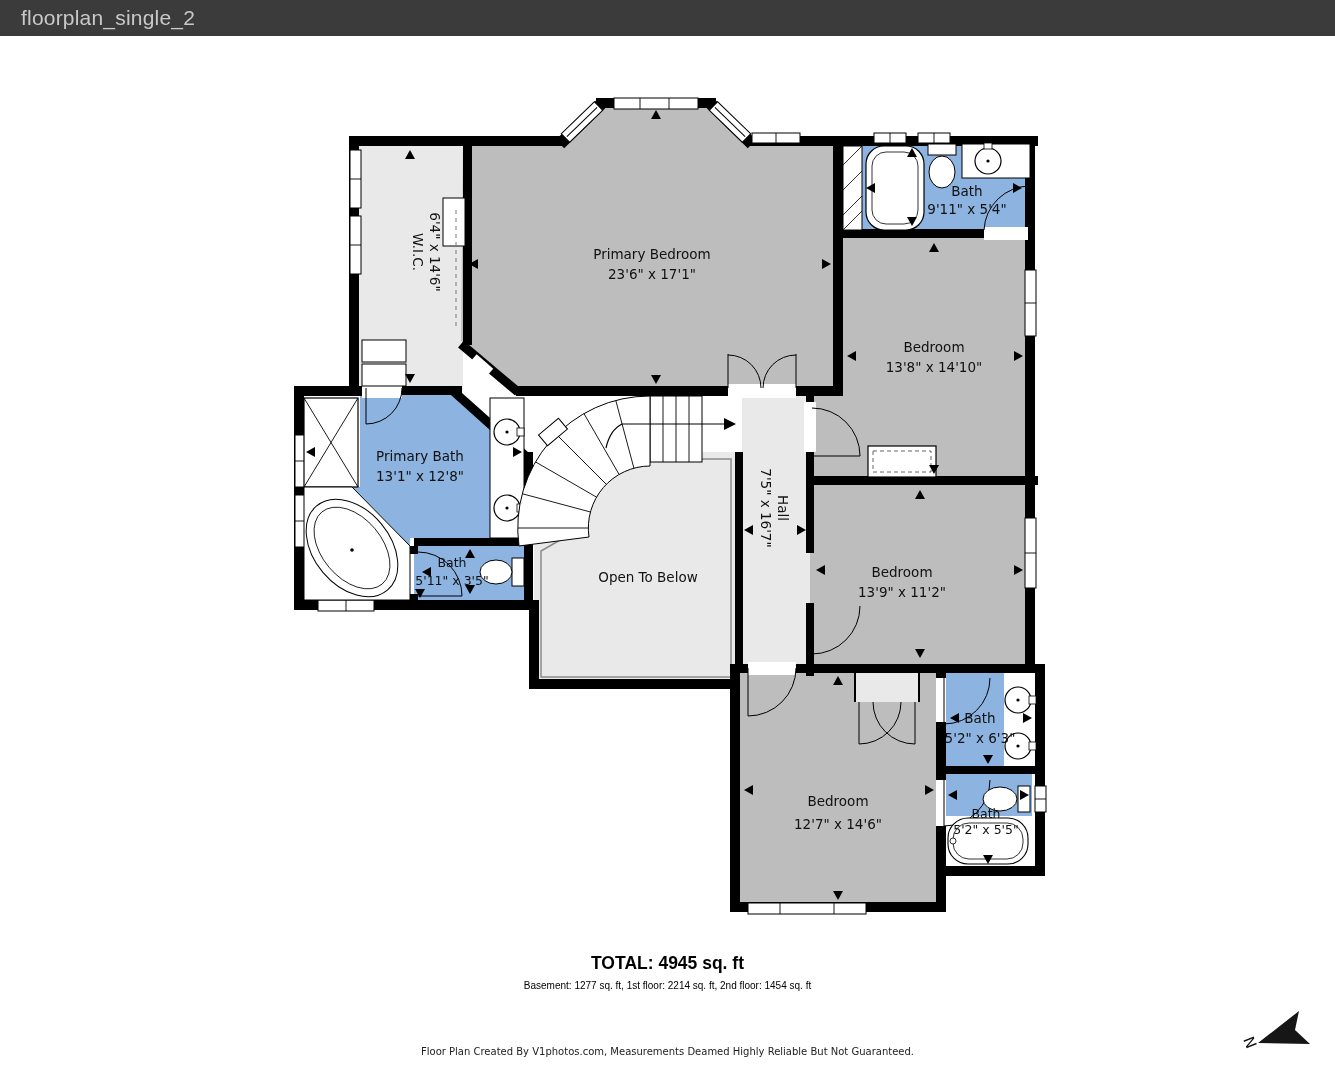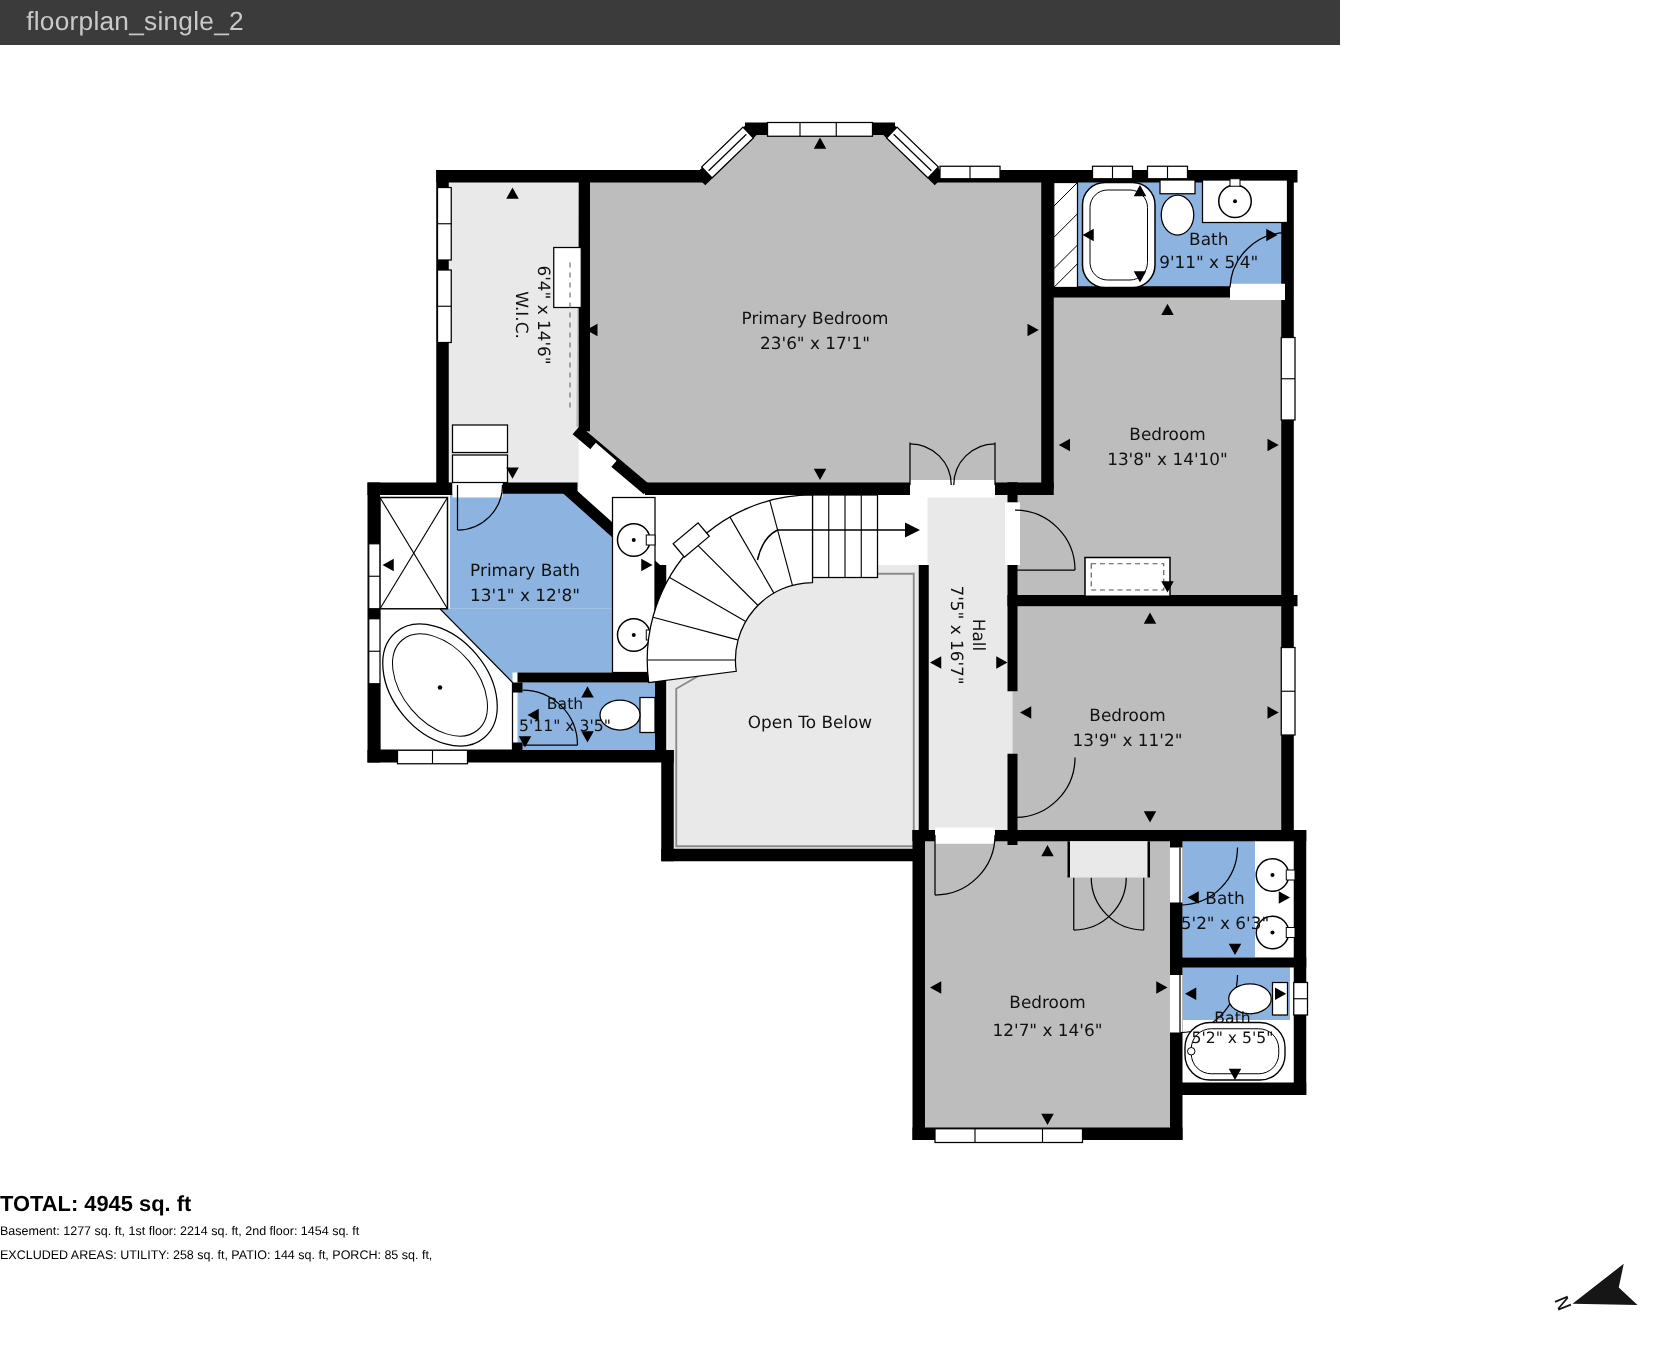--- a/index.html
+++ b/index.html
@@ -1,23 +1,23 @@
 <!DOCTYPE html>
 <html><head>
 <meta charset="utf-8">
 <style>
   html,body{margin:0;padding:0;background:#fff;}
   .stage{position:relative;width:1335px;height:1080px;background:#ffffff;overflow:hidden;
          font-family:"DejaVu Sans", sans-serif;}
-  .titlebar{position:absolute;left:0;top:0;width:1072px;height:36px;background:#3b3b3b;
+  .titlebar{position:absolute;left:0;top:0;width:1335px;height:36px;background:#3b3b3b;
             display:flex;align-items:center;}
   .titlebar .title{color:#c9c9c9;font-size:21px;margin-left:21px;
             font-family:"Liberation Sans", sans-serif;font-weight:400;letter-spacing:.2px;}
   svg.plan{position:absolute;left:0;top:0;}
-  .summary{position:absolute;left:0;top:953px;width:1335px;color:#000;
+  .summary{position:absolute;left:0;top:953px;width:1335px;text-align:center;color:#000;
            font-family:"Liberation Sans", sans-serif;}
   .summary .total{font-size:17.5px;font-weight:bold;margin-bottom:2px;}
   .summary .line{font-size:10px;line-height:19px;}
   .disclaimer{position:absolute;left:0;top:1046px;width:1335px;text-align:center;
            font-size:10px;color:#222;font-family:"DejaVu Sans", sans-serif;}
   text{fill:#111;}
   .rlabel{font-size:13.5px;}
   .rlabel-sm{font-size:12.5px;}
 </style>
 </head>
@@ -318,21 +318,21 @@
       <text class="rlabel" x="838" y="806">Bedroom</text>
       <text class="rlabel" x="838" y="829">12'7" x 14'6"</text>
       <text class="rlabel-sm" x="986" y="818">Bath</text>
       <text class="rlabel-sm" x="986" y="834">5'2" x 5'5"</text>
     </g>
   </svg>
 
   <div class="summary">
     <div class="total">TOTAL: 4945 sq. ft</div>
     <div class="line">Basement: 1277 sq. ft, 1st floor: 2214 sq. ft, 2nd floor: 1454 sq. ft</div>
-    <div class="line">EXCLUDED AREAS: UTILITY: 258 sq. ft, PATIO: 144 sq. ft, PORCH: 85 sq. ft,</div>
   </div>
+  <div class="disclaimer">Floor Plan Created By V1photos.com, Measurements Deamed Highly Reliable But Not Guaranteed.</div>
 
   <svg width="90" height="55" style="position:absolute;left:1238px;top:1002px;">
     <path d="M 20,41 L 61,9 L 57,28 L 72,42 Z" fill="#161616"></path>
     <text x="6" y="46" font-size="15" transform="rotate(68 12 41)" fill="#161616">N</text>
   </svg>
 
 </div>
 
 </body></html>

